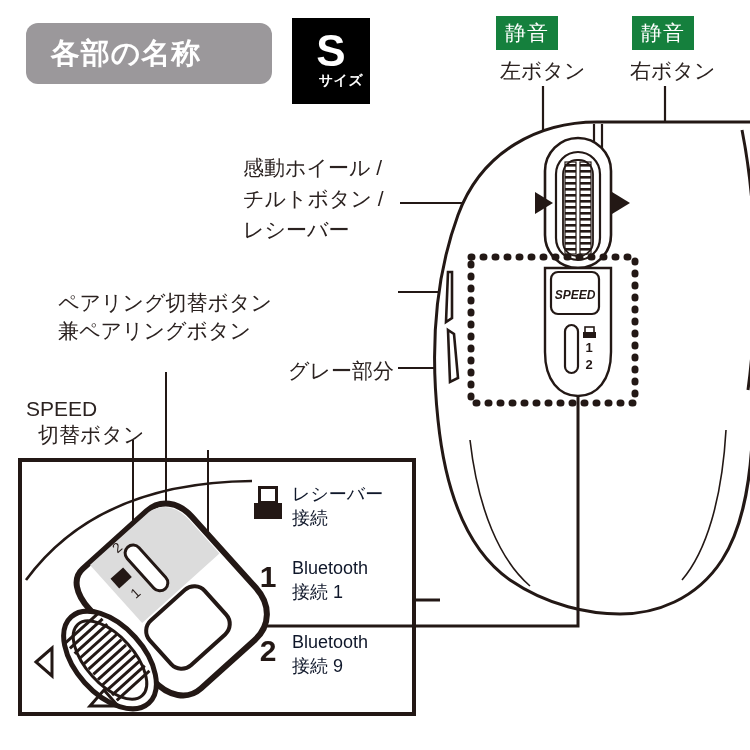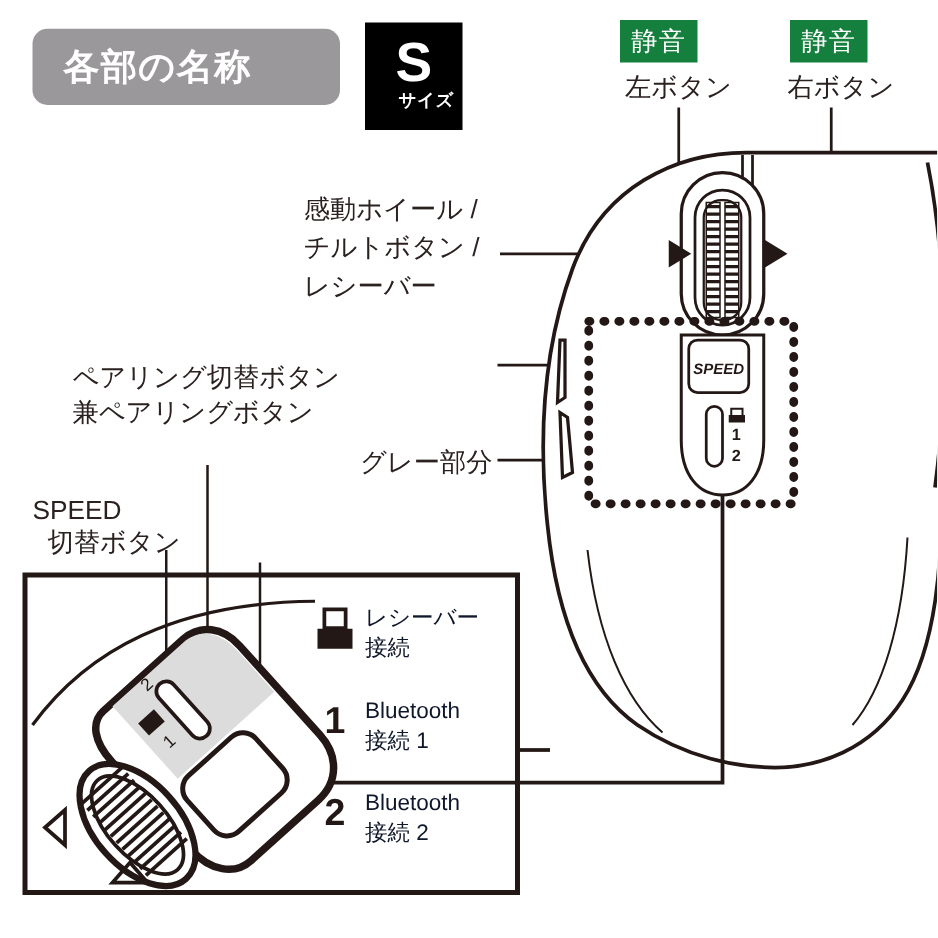--- a/index.html
+++ b/index.html
@@ -374,19 +374,19 @@
       <div class="legend-txt">
         <div>Bluetooth</div>
         <div>接続 1</div>
       </div>
     </div>
 
     <div class="legend-row">
       <div class="legend-key">2</div>
       <div class="legend-txt">
         <div>Bluetooth</div>
-        <div>接続 2</div>
+        <div>接続 9</div>
       </div>
     </div>
 
   </div>
 
 </div>
 
 </body></html>

